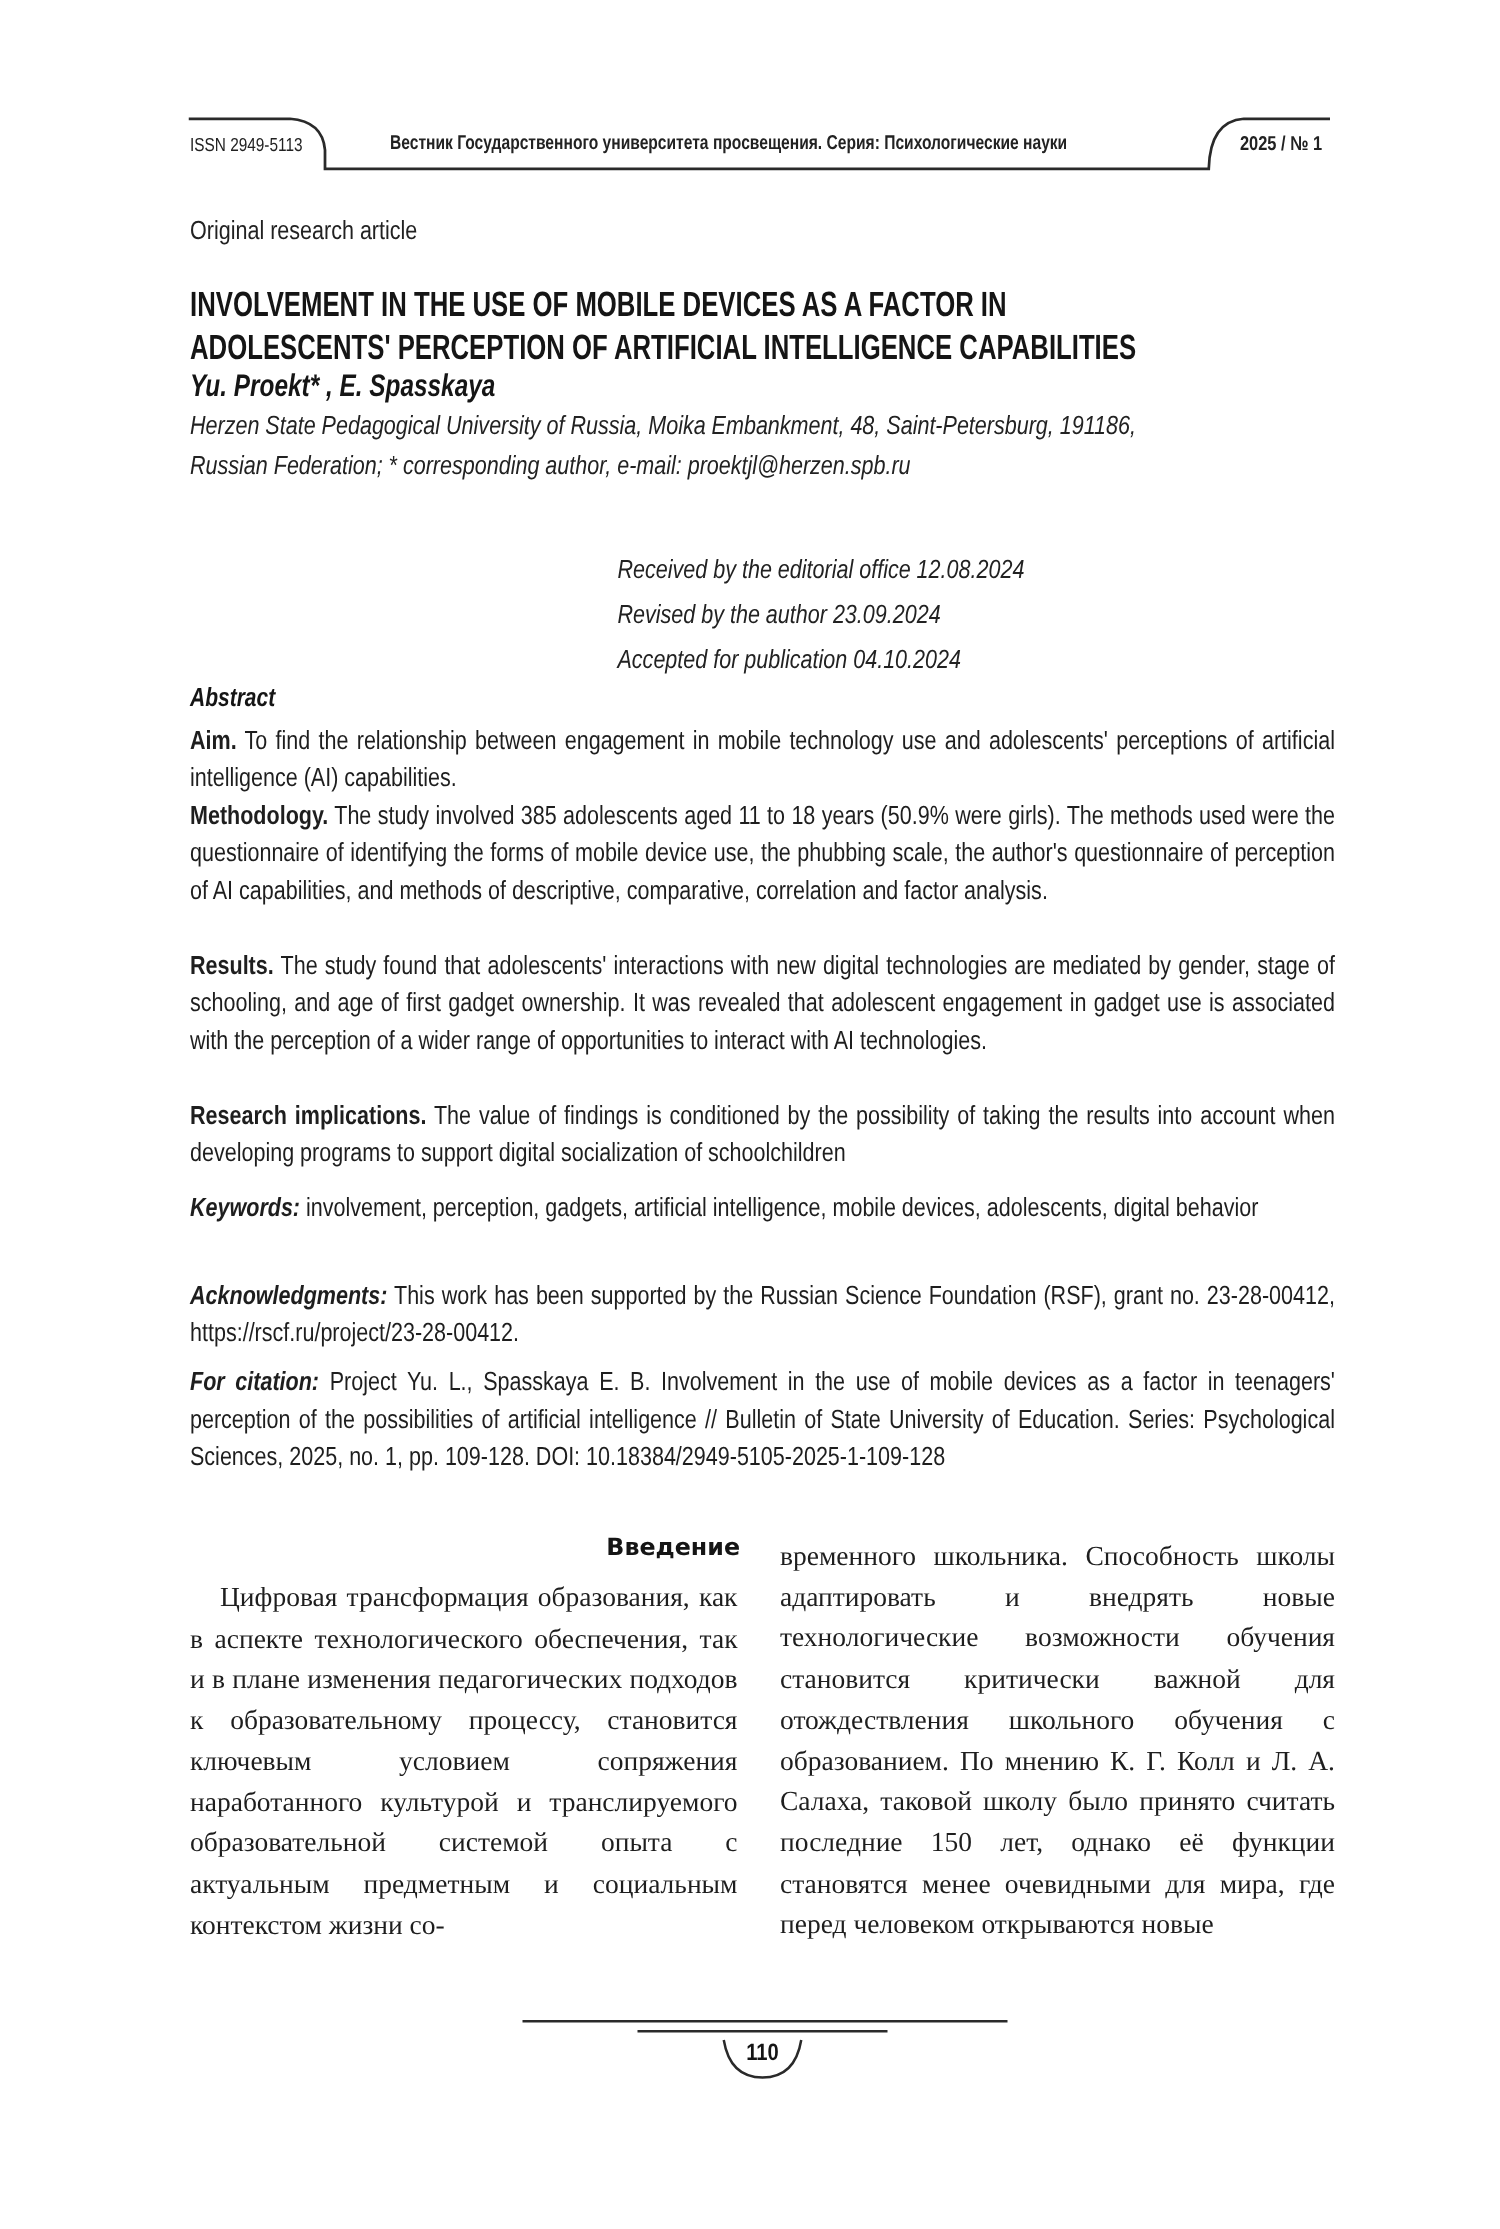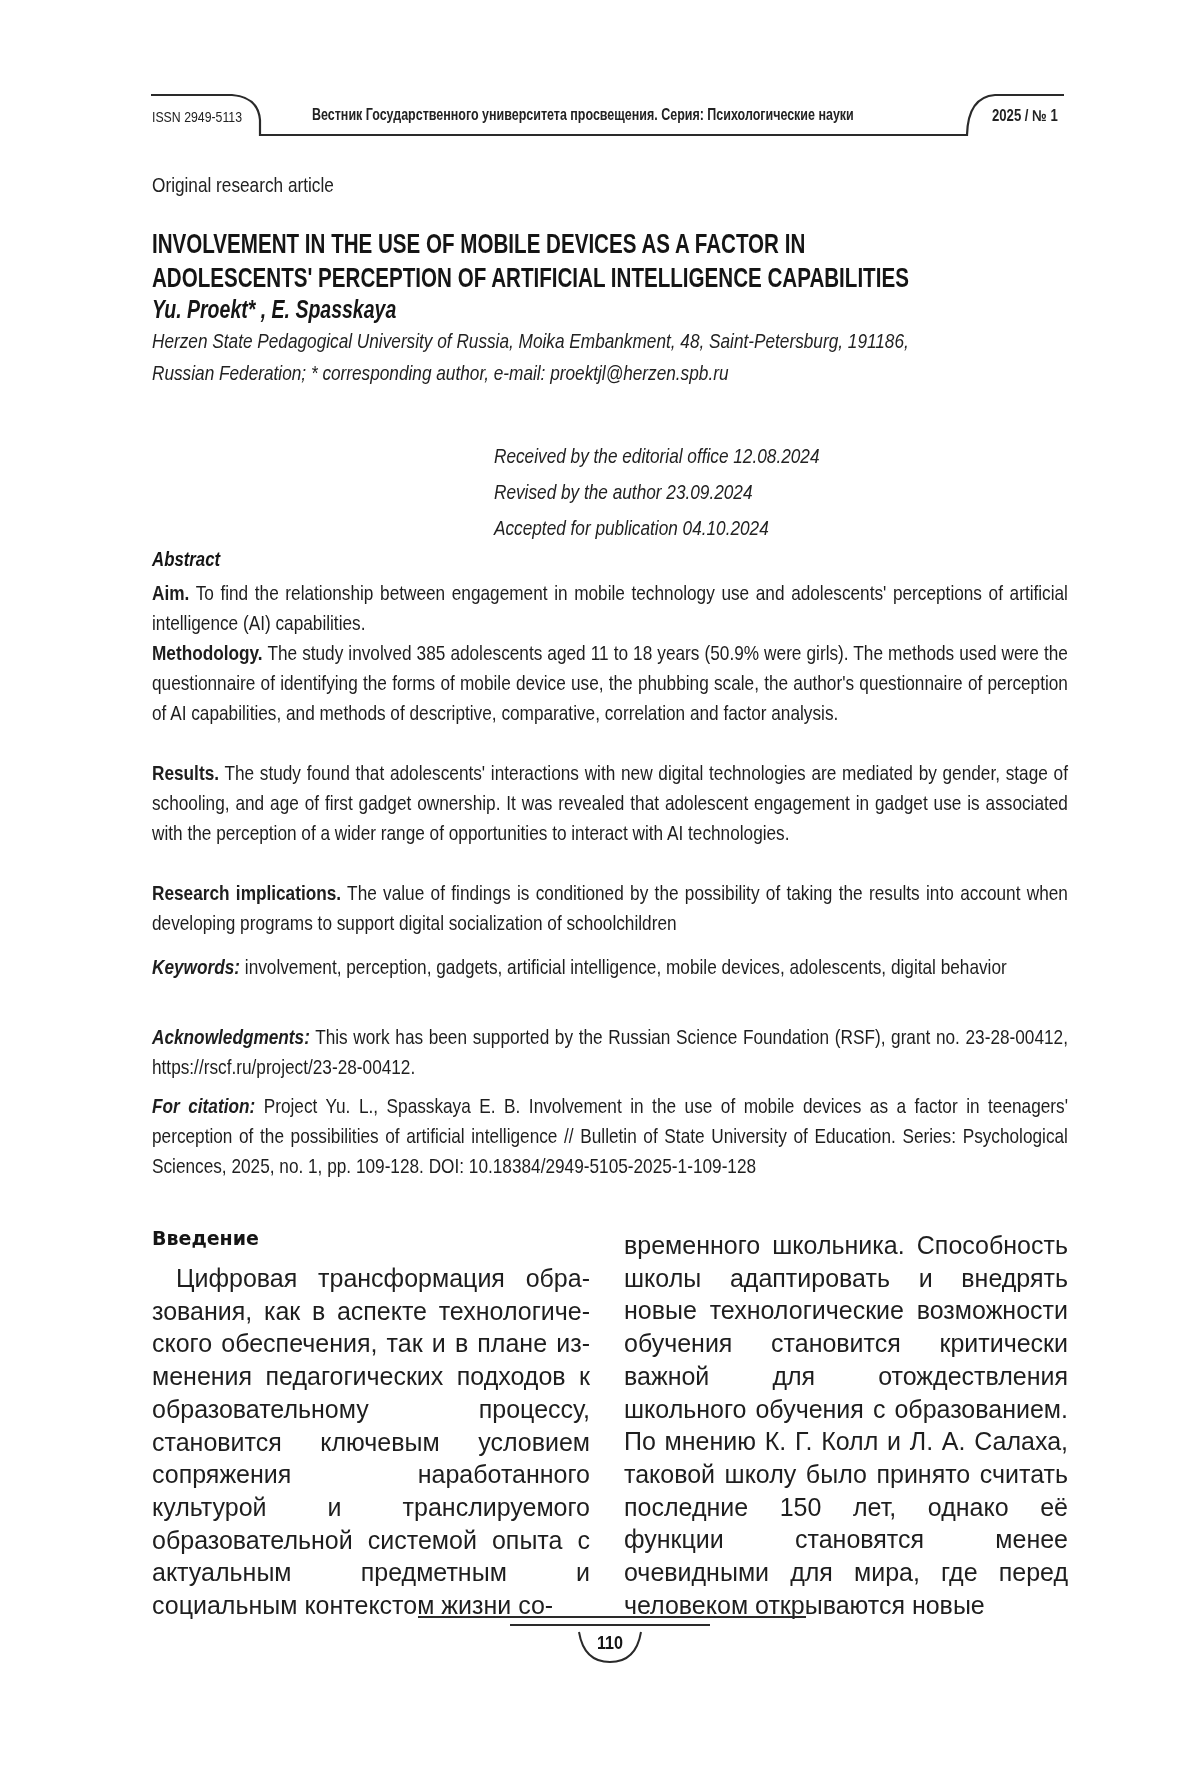--- a/index.html
+++ b/index.html
@@ -3,21 +3,21 @@
 <meta charset="utf-8">
 <style>
   html, body { margin:0; padding:0; background:#ffffff; }
   body { width:1200px; height:1783px; position:relative; overflow:hidden; color:#1a1a1a; }
   .abs { position:absolute; }
   .hdr-text { font-family:"Liberation Sans", sans-serif; font-size:15px; transform:scaleX(0.82); transform-origin:left center; white-space:nowrap; color:#222; }
   .cond { font-family:"Liberation Sans", sans-serif; transform-origin:left top; white-space:nowrap; }
   .para { position:absolute; left:152px; width:1117px; transform:scaleX(0.82); transform-origin:left top; font-family:"Liberation Sans", sans-serif; font-size:21px; line-height:30px; text-align:justify; color:#1e1e1e; }
   .para b { font-weight:bold; }
   .para .bi { font-weight:bold; font-style:italic; }
-  .ru-col { position:absolute; font-family:Liberation Sans, sans-serif; font-size:25px; line-height:32.7px; text-align:justify; color:#1e1e1e; hyphens:manual; }
+  .ru-col { position:absolute; font-family:Liberation Serif, serif; font-size:22px; line-height:32.7px; text-align:justify; color:#1e1e1e; hyphens:manual; }
   .ru-col .ind { display:inline-block; width:24px; }
   .line { position:absolute; background:#2a2a2a; }
 </style>
 </head>
 <body>
 
 <div>
   <svg class="abs" style="left:0;top:0;" width="1200" height="150">
     <path d="M151 95 L232 95 Q258 97 260 120 L260 135 L967 135 Q968 97 995 95 L1064 95" fill="none" stroke="#2a2a2a" stroke-width="2.2"></path>
   </svg>
@@ -48,21 +48,21 @@
 <div class="para" style="top:638px;"><b>Methodology.</b><span> The study involved 385 adolescents aged 11 to 18 years (50.9% were girls). The methods used were the questionnaire of identifying the forms of mobile device use, the phub­bing scale, the author's questionnaire of perception of AI capabilities, and methods of descrip­tive, comparative, correlation and factor analysis.</span></div>
 <div class="para" style="top:758px;"><b>Results.</b><span> The study found that adolescents' interactions with new digital technologies are me­diated by gender, stage of schooling, and age of first gadget ownership. It was revealed that adolescent engagement in gadget use is associated with the perception of a wider range of op­portunities to interact with AI technologies.</span></div>
 <div class="para" style="top:878px;"><b>Research implications.</b><span> The value of findings is conditioned by the possibility of taking the re­sults into account when developing programs to support digital socialization of schoolchildren</span></div>
 
 <div class="para" style="top:952px;"><span class="bi">Keywords:</span><span> involvement, perception, gadgets, artificial intelligence, mobile devices, adolescents, digital behavior</span></div>
 
 <div class="para" style="top:1022px;"><span class="bi">Acknowledgments:</span><span> This work has been supported by the Russian Science Foundation (RSF), grant no. 23-28-00412, https://rscf.ru/project/23-28-00412.</span></div>
 
 <div class="para" style="top:1091px;"><span class="bi">For citation:</span><span> Project Yu. L., Spasskaya E. B. Involvement in the use of mobile devices as a factor in teenagers' perception of the possibilities of artificial intelligence // Bulletin of State University of Education. Series: Psychological Sciences, 2025, no. 1, pp. 109-128. DOI: 10.18384/2949-5105-2025-1-109-128</span></div>
 
-<div class="abs" style="left:152px;top:1227px;width:440px;text-align:left;font-family:'DejaVu Sans', sans-serif;font-weight:bold;font-size:19px;color:#151515;">Введение</div>
+<div class="abs" style="left:152px;top:1227px;width:440px;text-align:right;font-family:'DejaVu Sans', sans-serif;font-weight:bold;font-size:19px;color:#151515;">Введение</div>
 
 <div class="ru-col" style="left:152px;top:1262px;width:438px;"><span class="ind"></span><span>Цифровая трансформация обра­зования, как в аспекте технологиче­ского обеспечения, так и в плане из­менения педагогических подходов к образовательному процессу, становит­ся ключевым условием сопряжения наработанного культурой и трансли­руемого образовательной системой опыта с актуальным предметным и социальным контекстом жизни со-</span></div>
 <div class="ru-col" style="left:624px;top:1229px;width:444px;"><span>временного школьника. Способность школы адаптировать и внедрять новые технологические возможности обуче­ния становится критически важной для отождествления школьного об­учения с образованием. По мнению К. Г. Колл и Л. А. Салаха, таковой шко­лу было принято считать последние 150 лет, однако её функции становят­ся менее очевидными для мира, где перед человеком открываются новые</span></div>
 
 <div>
   <div class="line" style="left:418px;top:1616px;width:388px;height:2px;"></div>
   <div class="line" style="left:510px;top:1624px;width:200px;height:2px;"></div>
   <svg class="abs" style="left:570px;top:1630px;" width="80" height="40">
     <path d="M9 2 Q14 32 40 32 Q66 32 71 2" fill="none" stroke="#2a2a2a" stroke-width="2"></path>
   </svg>

